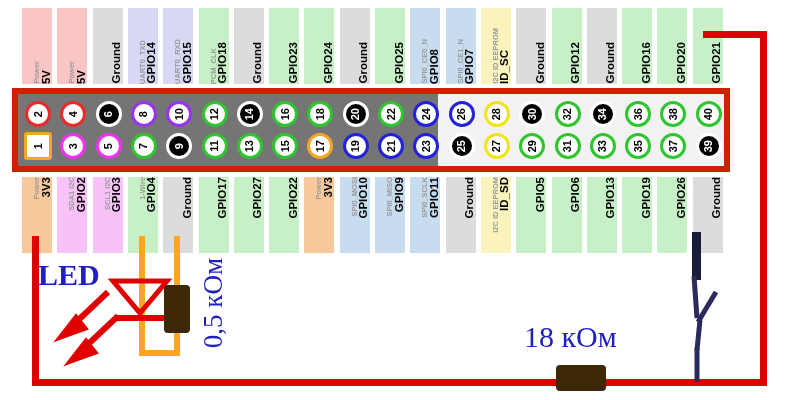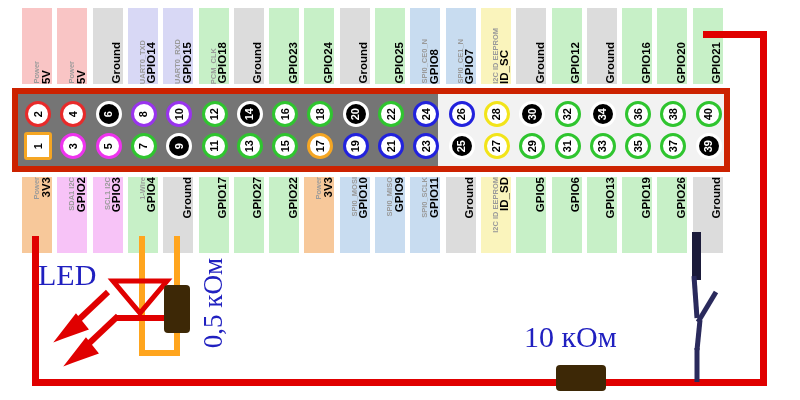--- a/index.html
+++ b/index.html
@@ -419,16 +419,16 @@
   <div class="res" style="left:556px;top:365px;width:50px;height:26px;"></div>
 
   <div class="nwire" style="left:692px;top:232px;width:9px;height:48px;"></div>
   <svg width="800" height="400">
     <line x1="694" y1="276" x2="697" y2="318" stroke="#2a2a5c" stroke-width="5"></line>
     <line x1="697" y1="350" x2="700" y2="320" stroke="#2a2a5c" stroke-width="5"></line>
     <line x1="698" y1="322" x2="716" y2="292" stroke="#2a2a5c" stroke-width="5"></line>
     <line x1="697" y1="348" x2="697" y2="382" stroke="#2a2a5c" stroke-width="5"></line>
   </svg>
 
-  <div class="noteSerif" style="left:38px;top:258px;">LED</div>
+  <div class="noteSerif" style="left:38px;top:258px;font-weight:bold;">LED</div>
   <div class="noteVert" style="left:198px;top:258px;">0,5 кОм</div>
-  <div class="noteSerif" style="left:524px;top:320px;">10 кОм</div>
+  <div class="noteSerif" style="left:524px;top:320px;">18 кОм</div>
 </div>
 
 </body></html>

